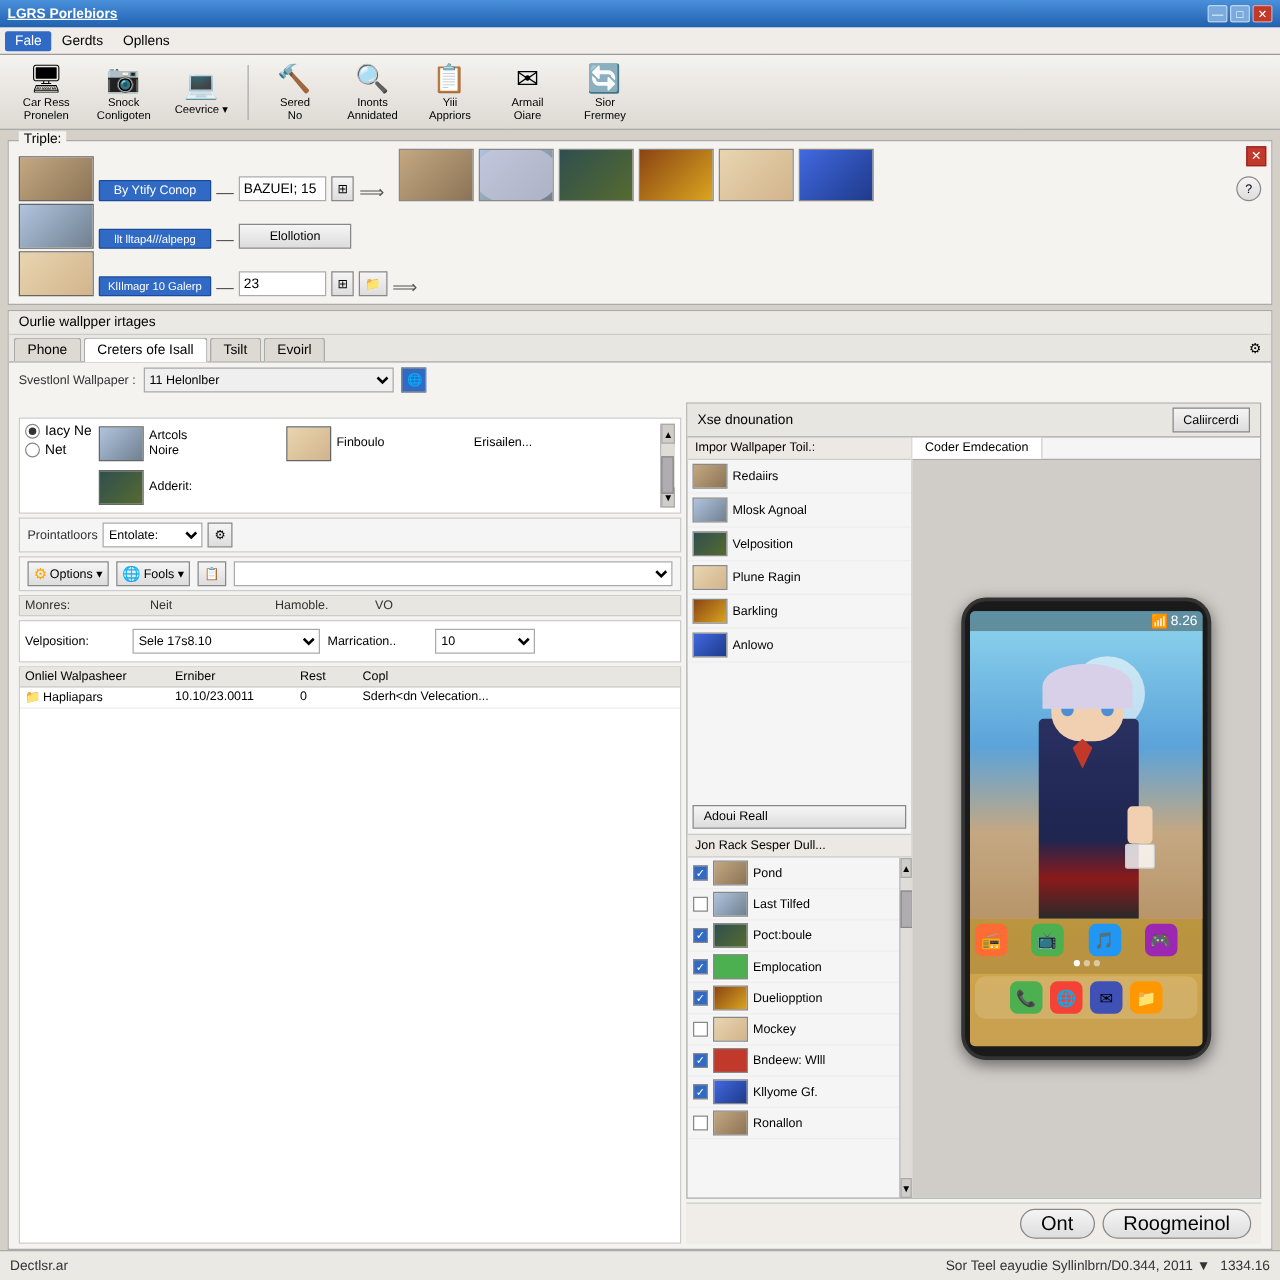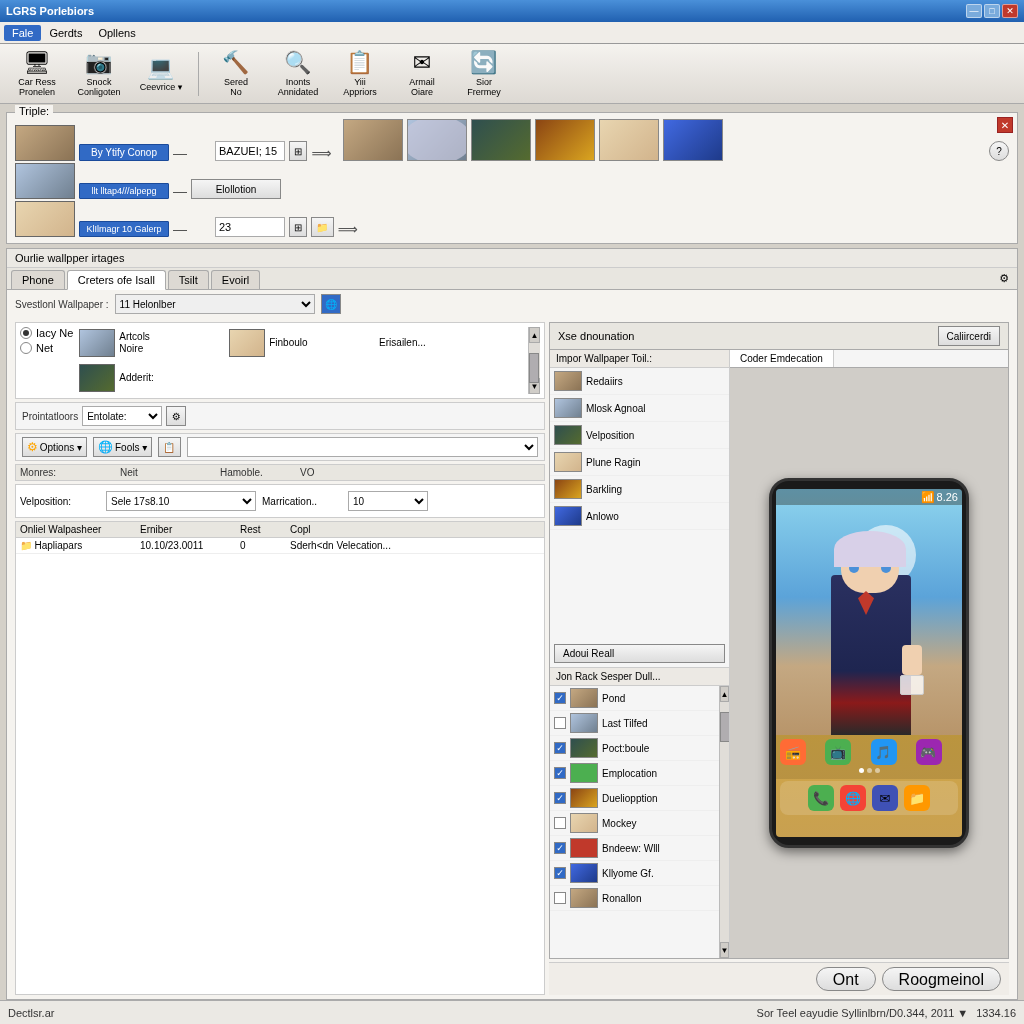--- a/index.html
+++ b/index.html
@@ -9,21 +9,21 @@
     .title-bar {
       background: linear-gradient(to bottom, #4a90d9, #2060b0);
       color: white;
       height: 22px;
       display: flex;
       align-items: center;
       justify-content: space-between;
       padding: 0 6px;
       user-select: none;
     }
-    .title-bar-title { font-size: 11px; font-weight: bold; }
+    .title-bar-title { font-size: 11px; font-weight: bold; text-decoration: underline; }
     .title-bar-controls { display: flex; gap: 2px; }
     .title-btn {
       width: 16px; height: 14px;
       border: 1px solid rgba(255,255,255,0.5);
       border-radius: 2px;
       font-size: 9px;
       display: flex; align-items: center; justify-content: center;
       cursor: pointer; color: white;
     }
     .title-btn.close { background: #c0392b; }
@@ -103,21 +103,21 @@
       background: linear-gradient(135deg, #667 0%, #aab 50%, #889 100%);
     }
     .combo-label {
       width: 90px; background: #316ac5; color: white;
       padding: 2px 4px; font-size: 10px; text-align: center;
       border: 1px solid #1a4a9a; border-radius: 1px;
     }
     .dash-line { color: #555; font-size: 14px; }
     .text-input-small {
       height: 20px; border: 1px solid #aaa; background: white;
-      padding: 1px 3px; width: 70px; margin-left: 24px;
+      padding: 1px 3px; width: 70px;
     }
     .small-btn {
       height: 20px; border: 1px solid #888; background: linear-gradient(to bottom,#f5f5f5,#ddd);
       padding: 0 4px; cursor: pointer; font-size: 10px;
     }
     .arrow-btn { font-size: 14px; color: #555; cursor: pointer; }
 
     
     .thumb-strip {
       display: flex; gap: 4px; align-items: center; margin-left: 8px;
@@ -425,21 +425,21 @@
       <select style="height:20px;border:1px solid #aaa;width:200px;font-size:10px;">
         <option>11 Helonlber</option>
       </select>
       <button class="small-btn" style="width:20px;background:#316ac5;color:white;">🌐</button>
     </div>
 
     <div class="two-panel">
 
       <div class="left-panel">
 
-        <div style="display:flex;gap:4px;border:1px solid #ccc;background:white;padding:4px;">
+        <div style="display:flex;gap:4px;border:1px solid #ccc;background:white;padding:4px;margin-top:12px;">
 
           <div style="display:flex;flex-direction:column;gap:3px;">
             <div class="radio-item">
               <div style="width:12px;height:12px;border-radius:50%;border:1px solid #888;display:flex;align-items:center;justify-content:center;">
                   <div style="width:6px;height:6px;border-radius:50%;background:#333;"></div>
                 </div>
               <span>Iacy Ne</span>
             </div>
             <div class="radio-item">
               <div style="width:12px;height:12px;border-radius:50%;border:1px solid #888;display:flex;align-items:center;justify-content:center;"></div>

